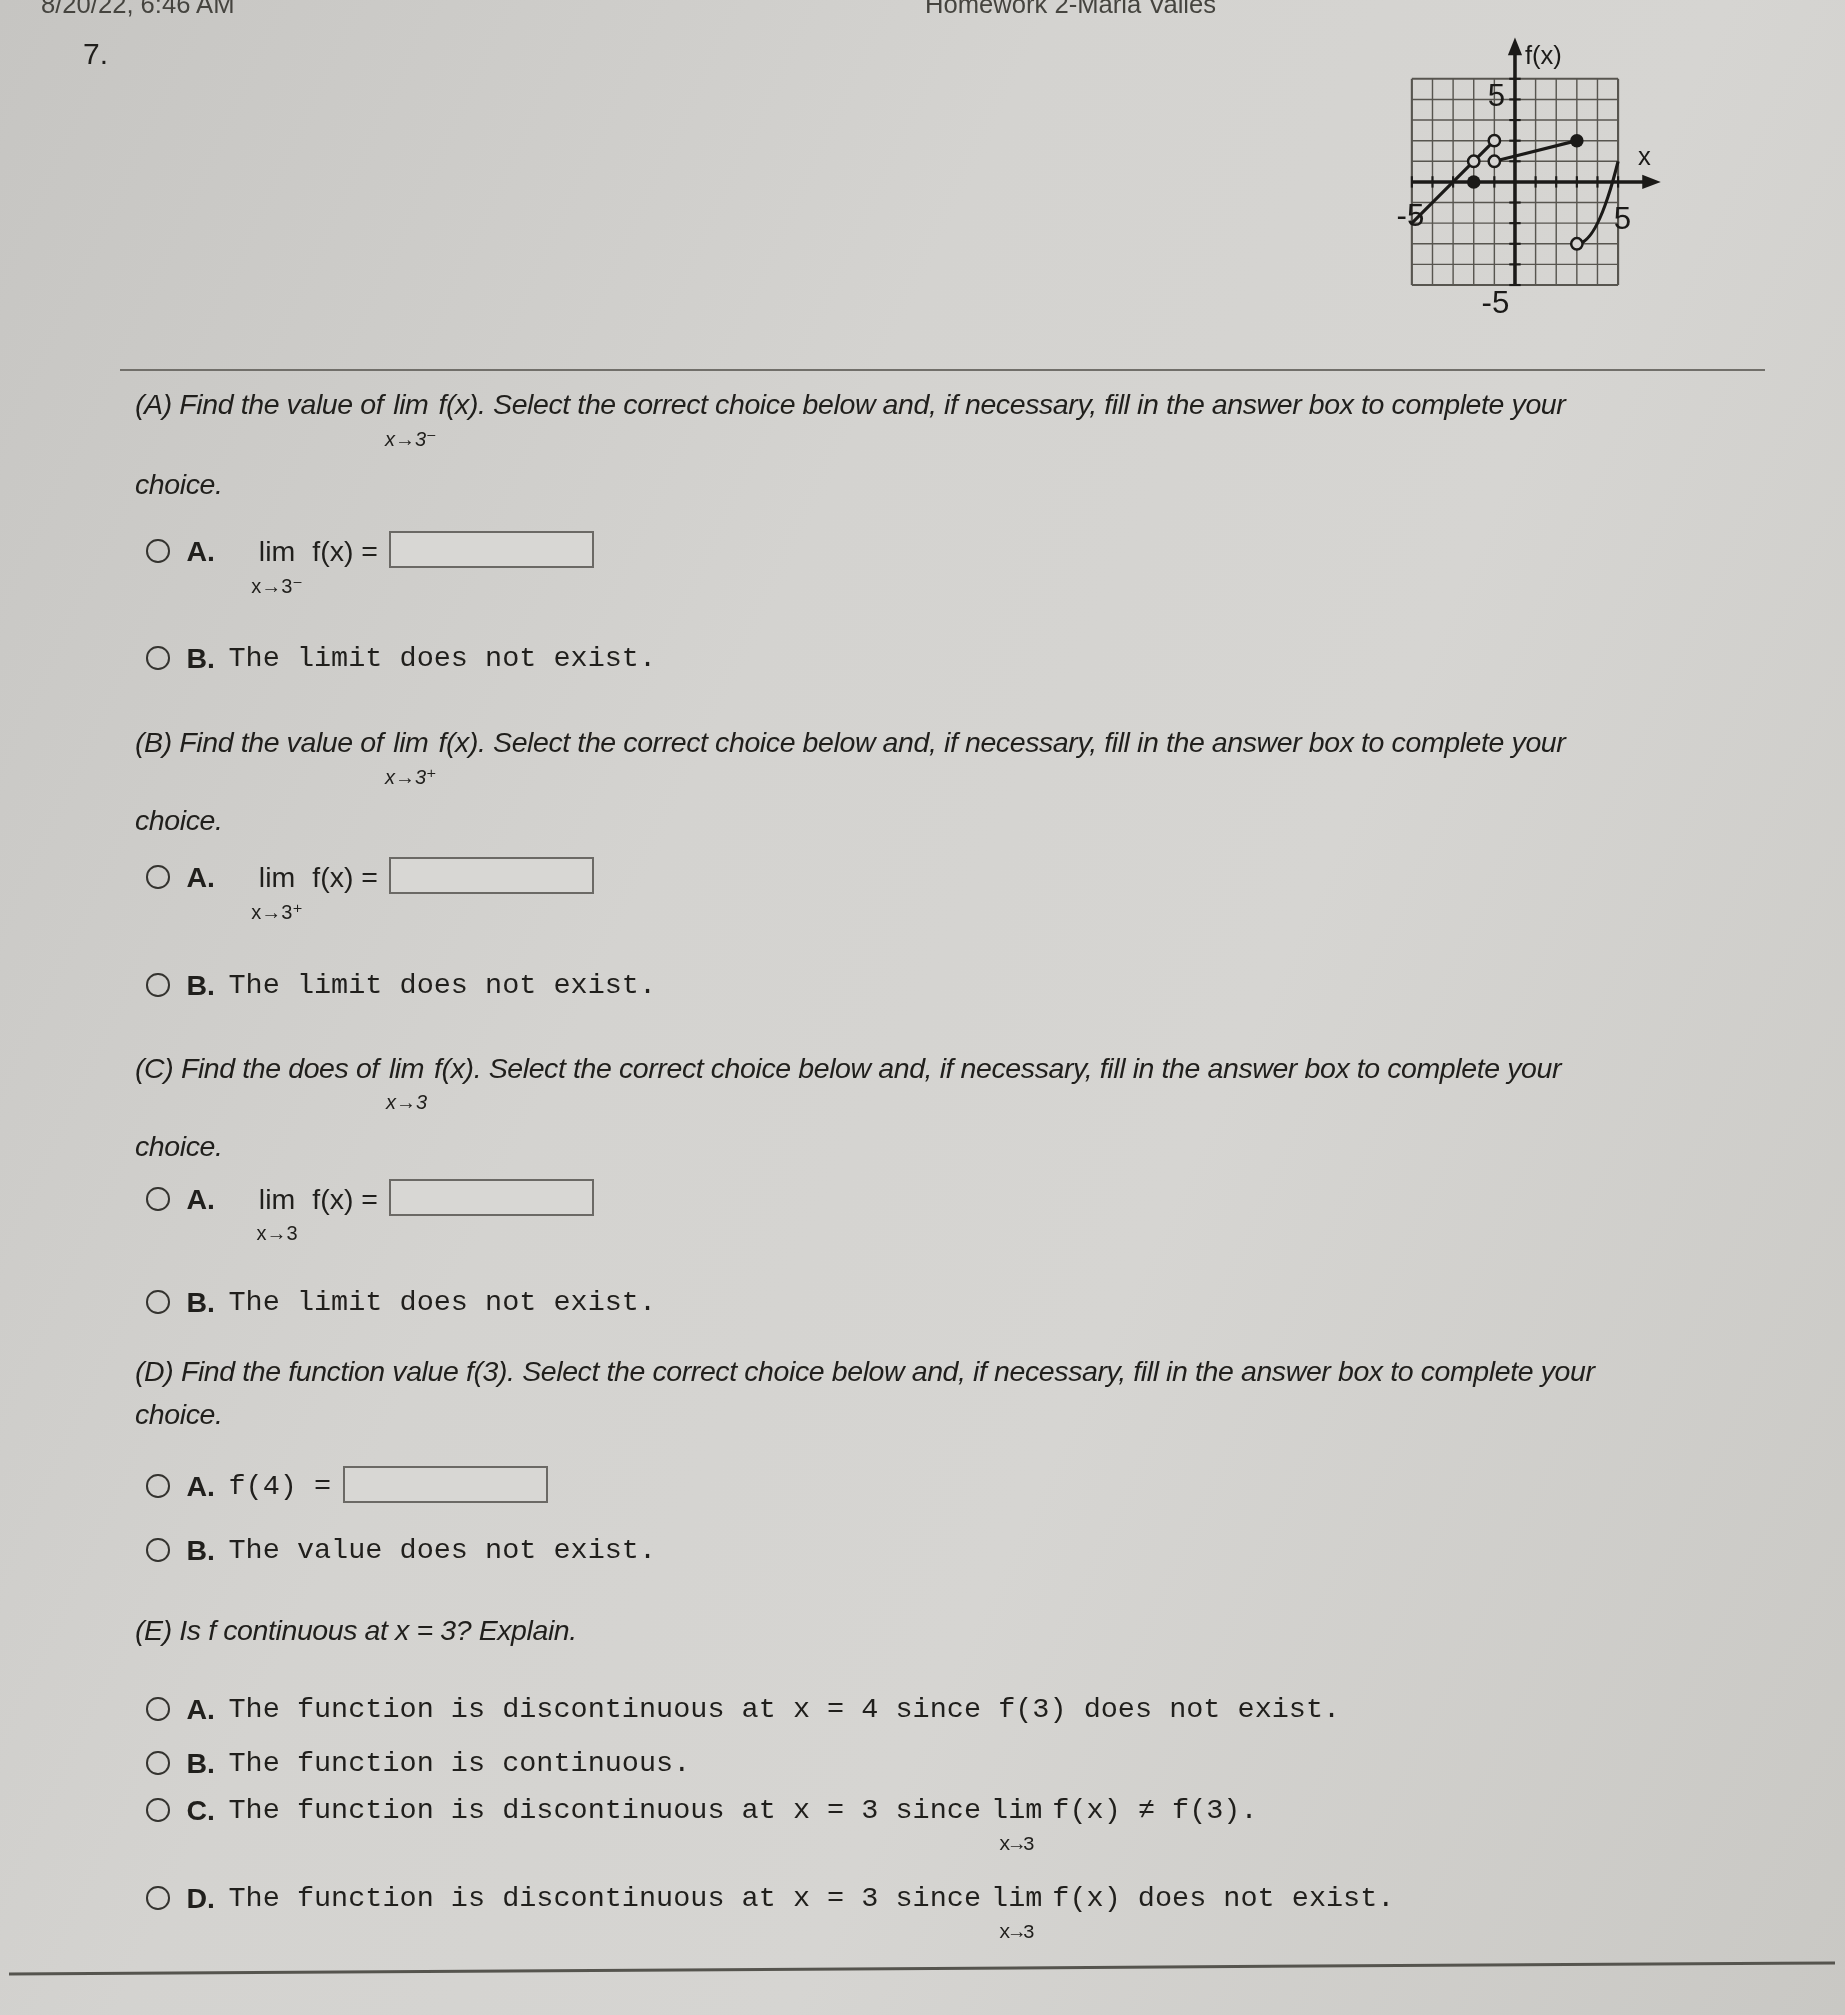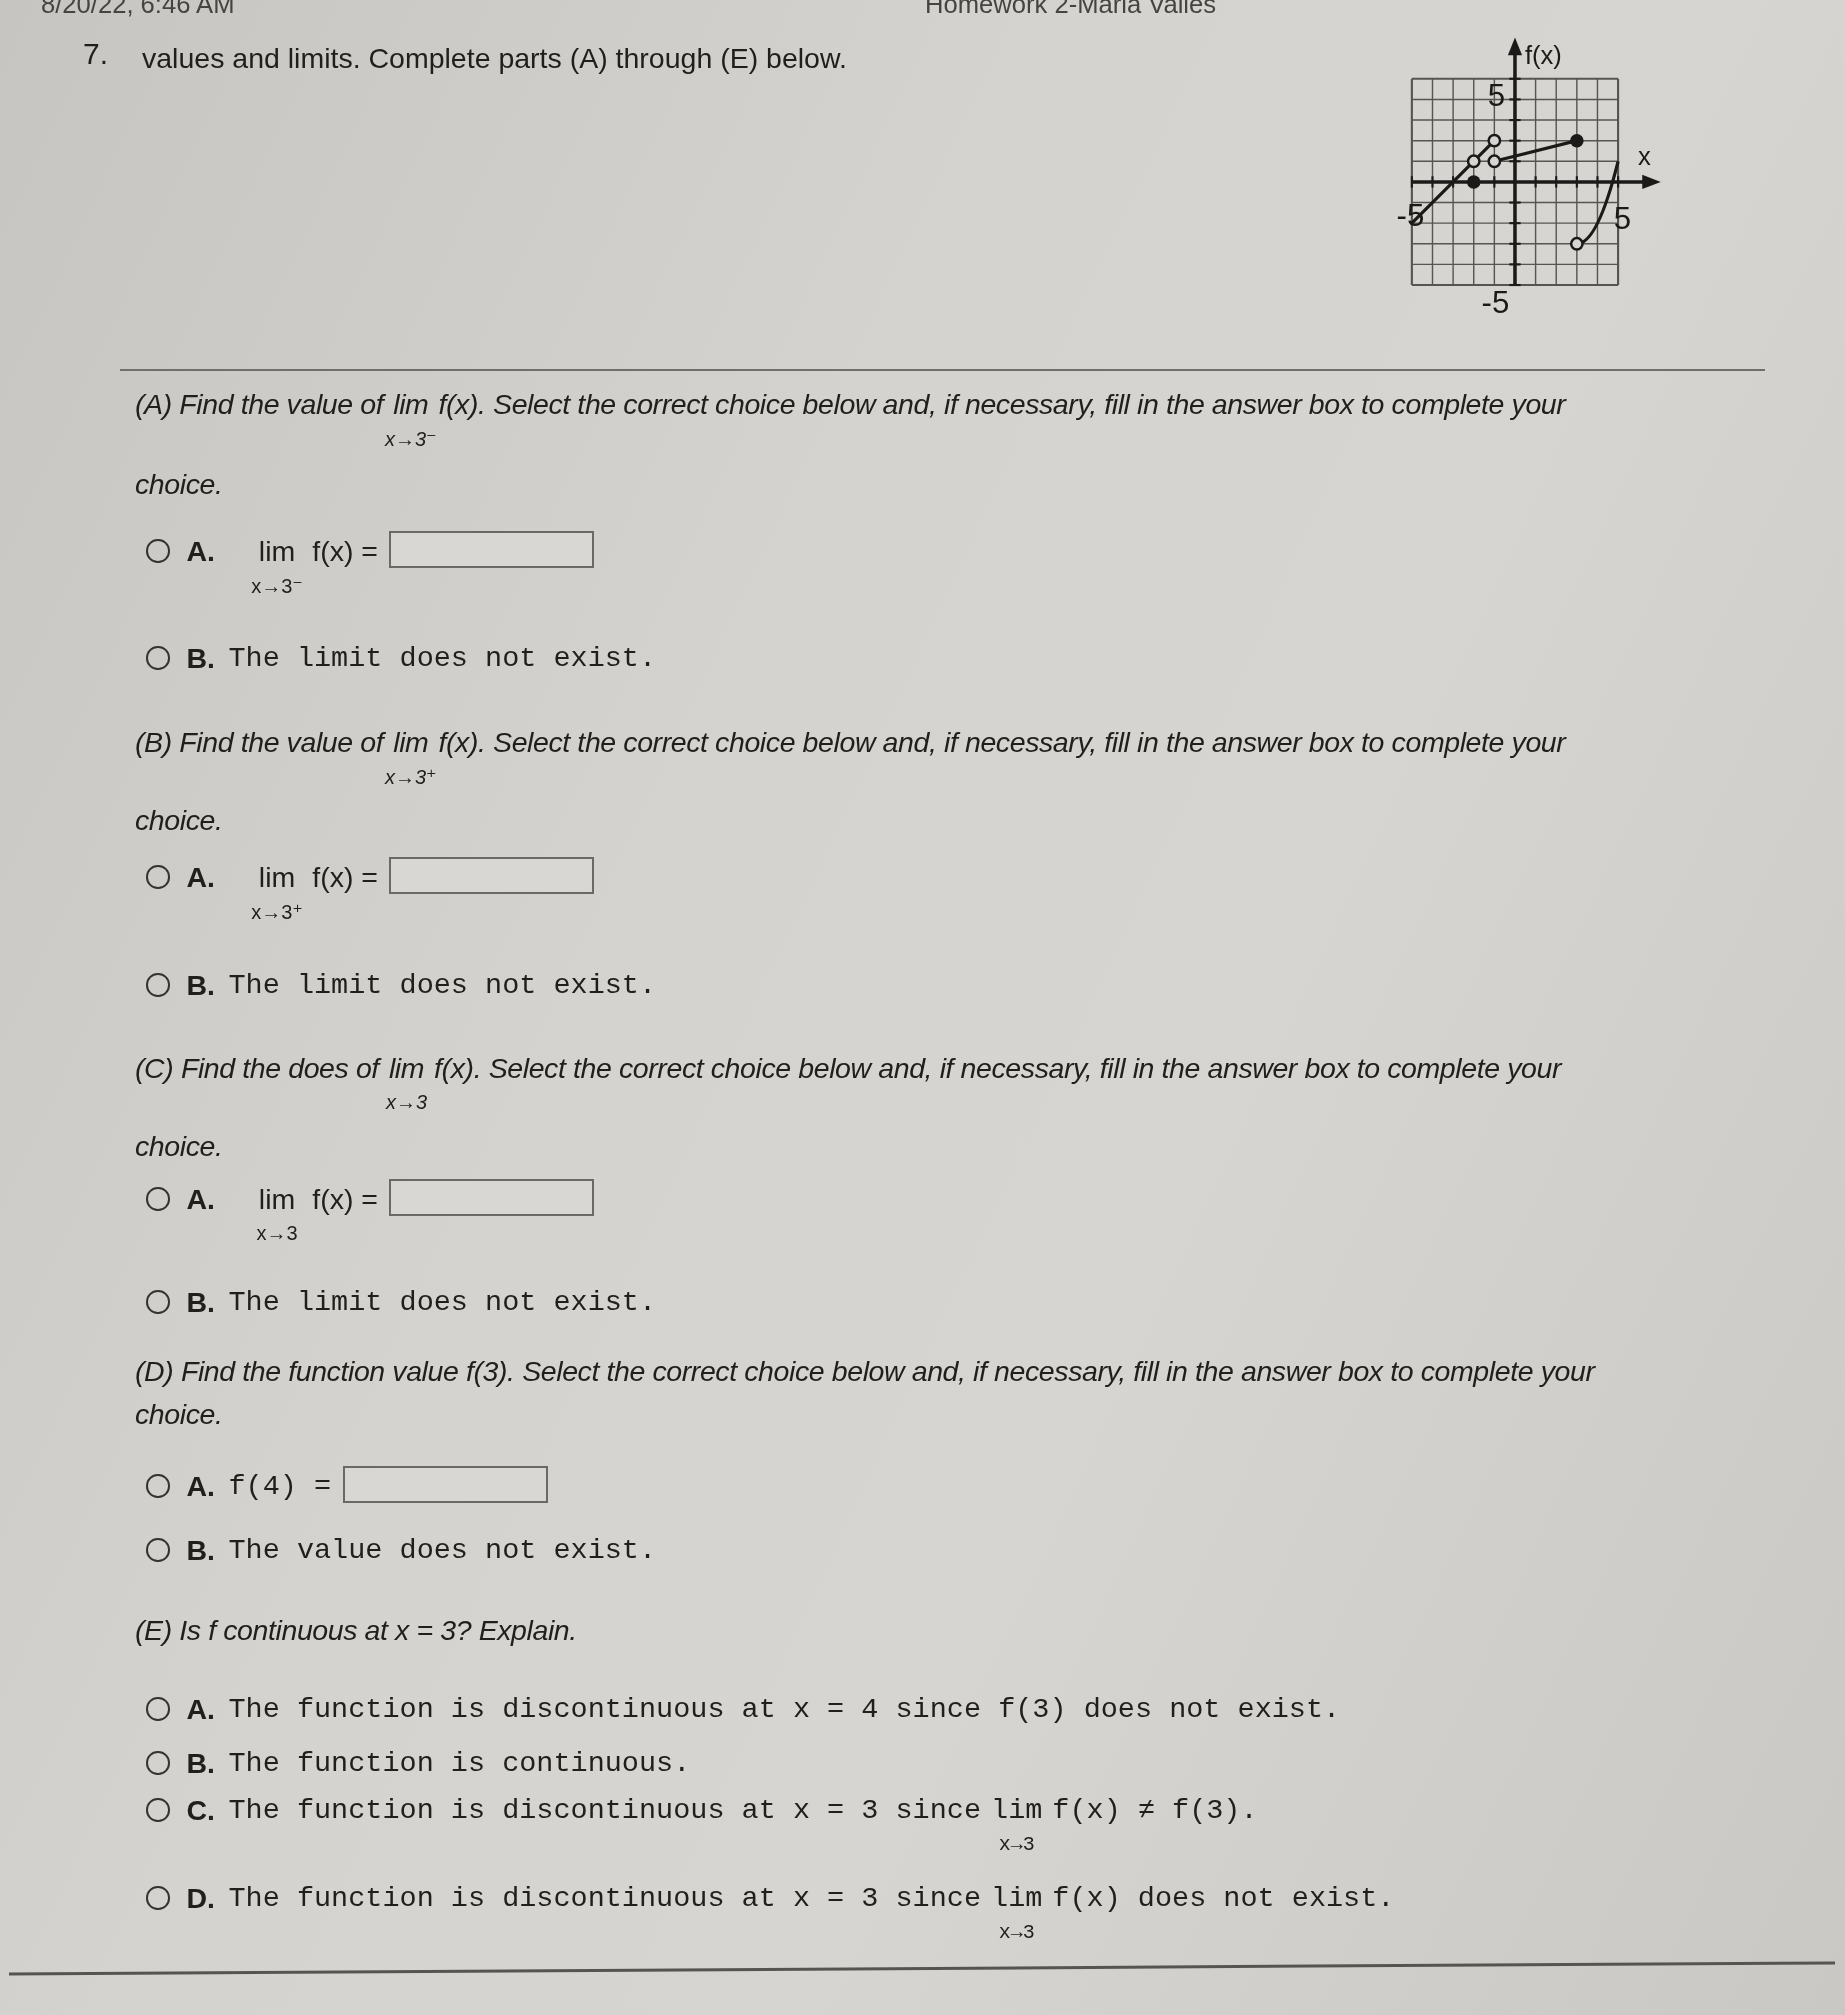--- a/index.html
+++ b/index.html
@@ -41,21 +41,20 @@
 </head>
 <body>
 
 <div>
 
   <div class="hdr" style="left:41px;">8/20/22, 6:46 AM</div>
   <div class="hdr" style="left:925px;">Homework 2-Maria Valles</div>
 
   <div class="abs problem-number" style="left:83px;top:37px;">7.</div>
   <div class="abs stmt" style="left:142px;top:36px;">
-    <div>values and limits. Complete parts (A) through (E) below.</div>
   </div>
 
   <div class="abs" style="left:1382px;top:34px;">
     <svg id="graph-svg" width="288" height="288" viewBox="0 0 405 405" style="font-size:40px">
         <line x1="42" y1="63" x2="42" y2="353" stroke="#57554f" stroke-width="3"></line>
         <line x1="71" y1="63" x2="71" y2="353" stroke="#57554f" stroke-width="2"></line>
         <line x1="100" y1="63" x2="100" y2="353" stroke="#57554f" stroke-width="2"></line>
         <line x1="129" y1="63" x2="129" y2="353" stroke="#57554f" stroke-width="2"></line>
         <line x1="158" y1="63" x2="158" y2="353" stroke="#57554f" stroke-width="2"></line>
         <line x1="187" y1="63" x2="187" y2="353" stroke="#57554f" stroke-width="2"></line>

